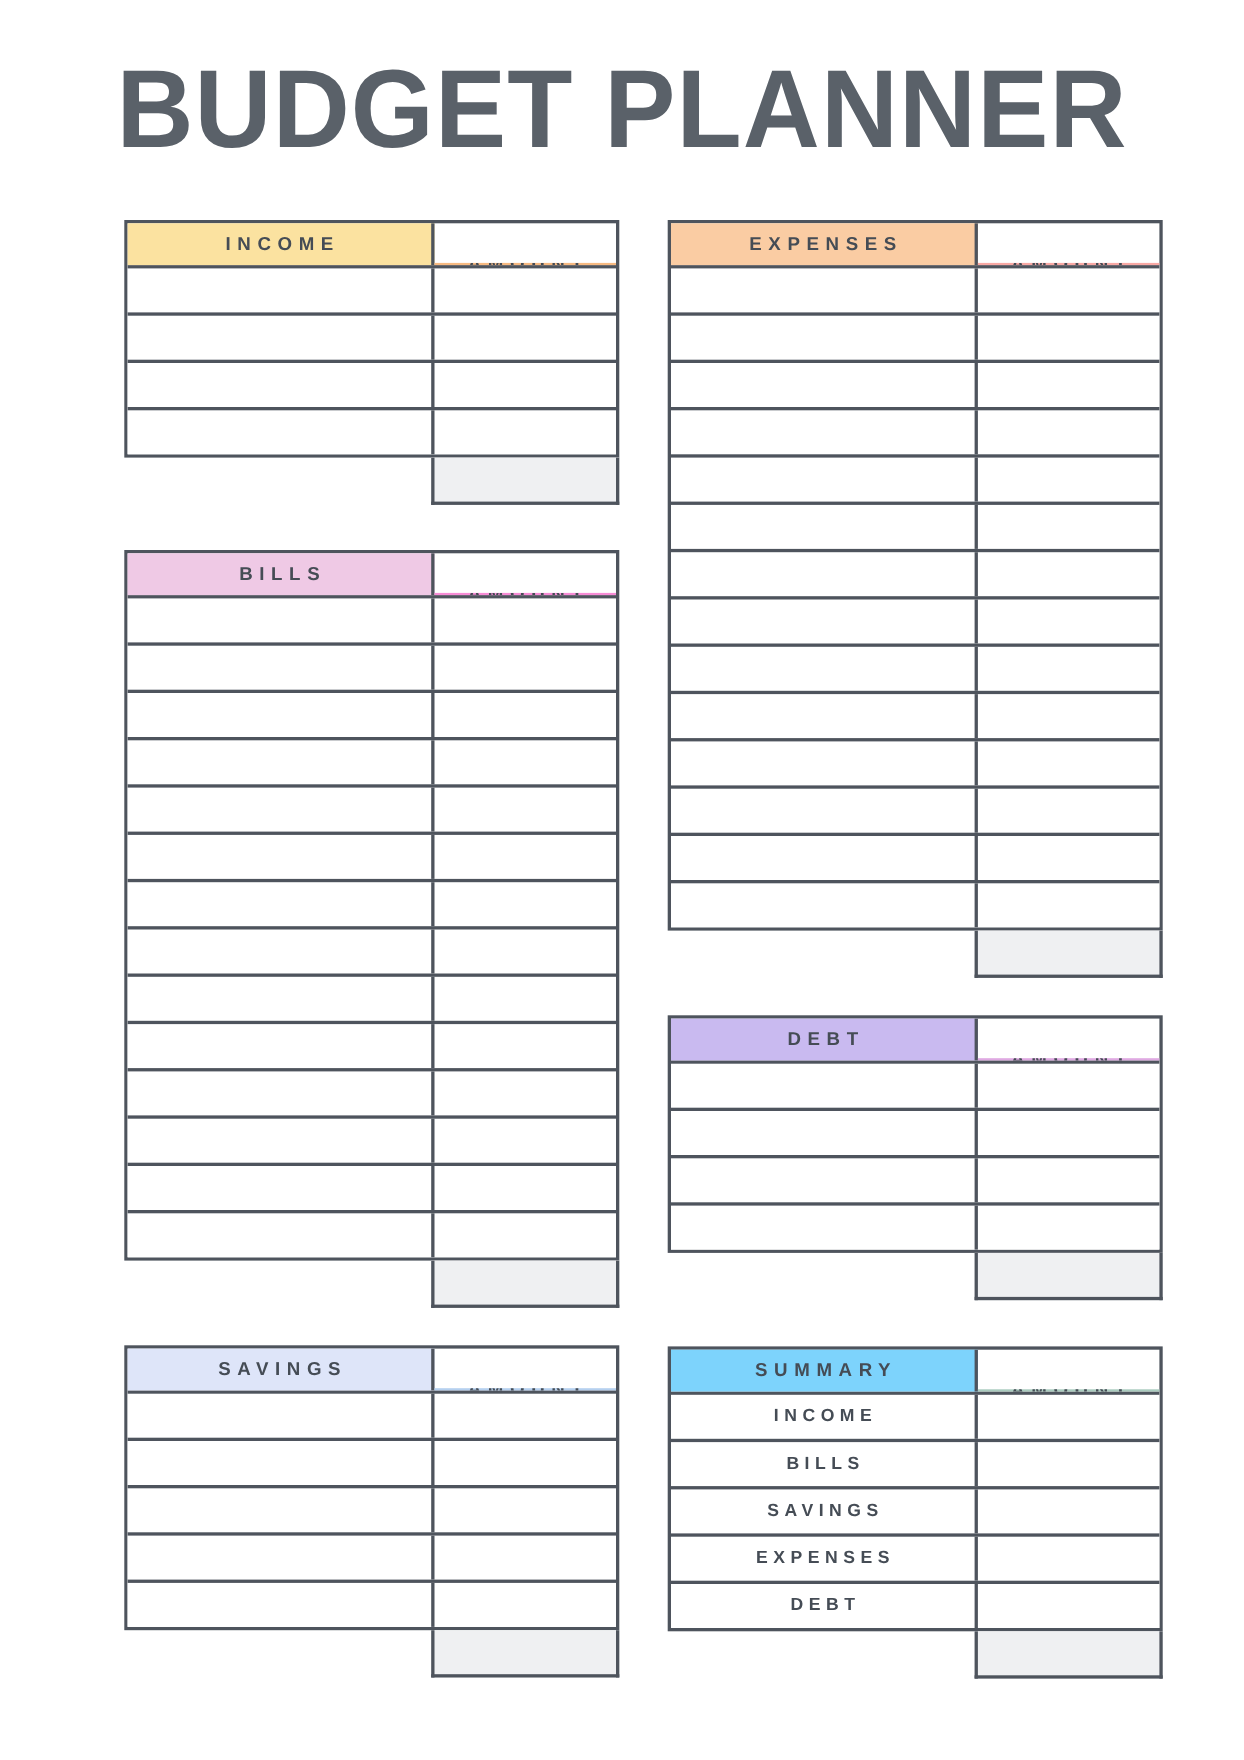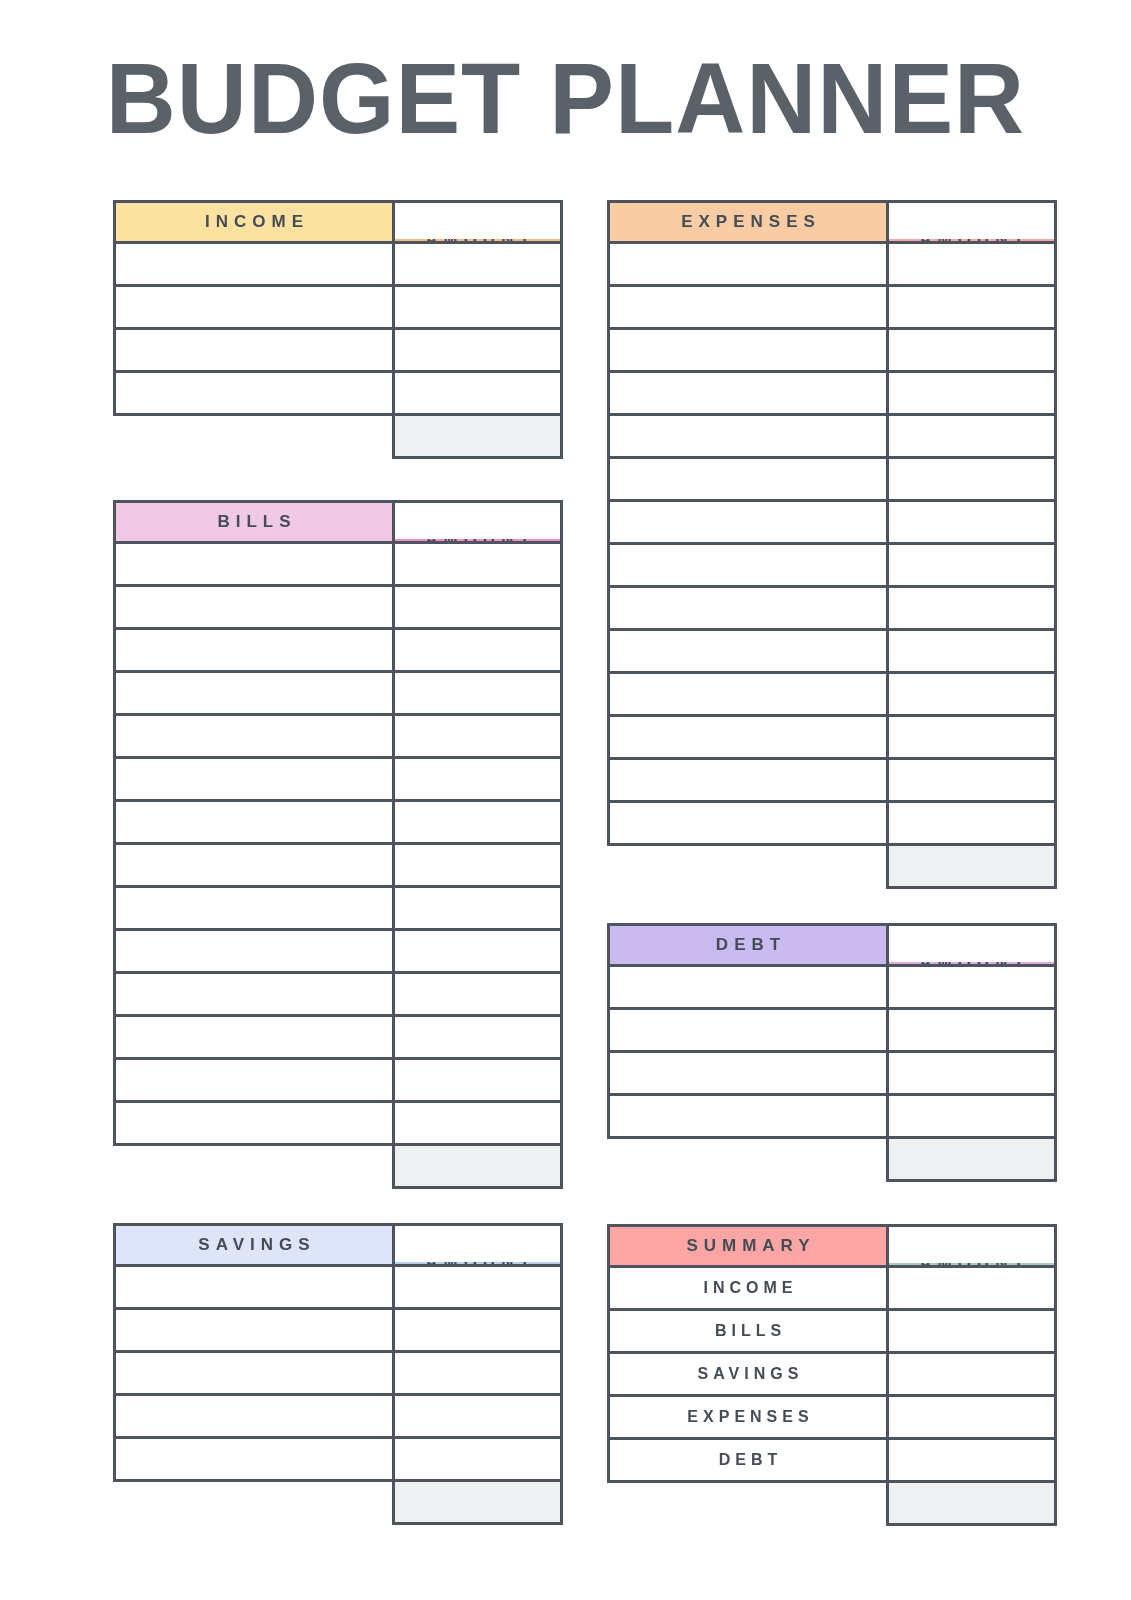--- a/index.html
+++ b/index.html
@@ -276,21 +276,21 @@
         </div>
     </div>
     <div class="total-row">
       <div class="total-cell" style="background-color: rgb(239, 240, 242);"></div>
     </div>
   </section>
 
   <section class="btable" id="t-summary">
     <div class="box">
       <div class="thead">
-        <div class="th name" style="background-color: #fca5a5;">SUMMARY</div>
+        <div class="th name" style="background-color: #7dd3fc;">SUMMARY</div>
         <div class="th amount" style="background-color: rgb(169, 203, 190);">AMOUNT</div>
       </div>
       <div class="tbody">
           <div class="tr">
             <div class="td name lbl">INCOME</div>
             <div class="td amount"></div>
           </div>
           <div class="tr">
             <div class="td name lbl">BILLS</div>
             <div class="td amount"></div>

